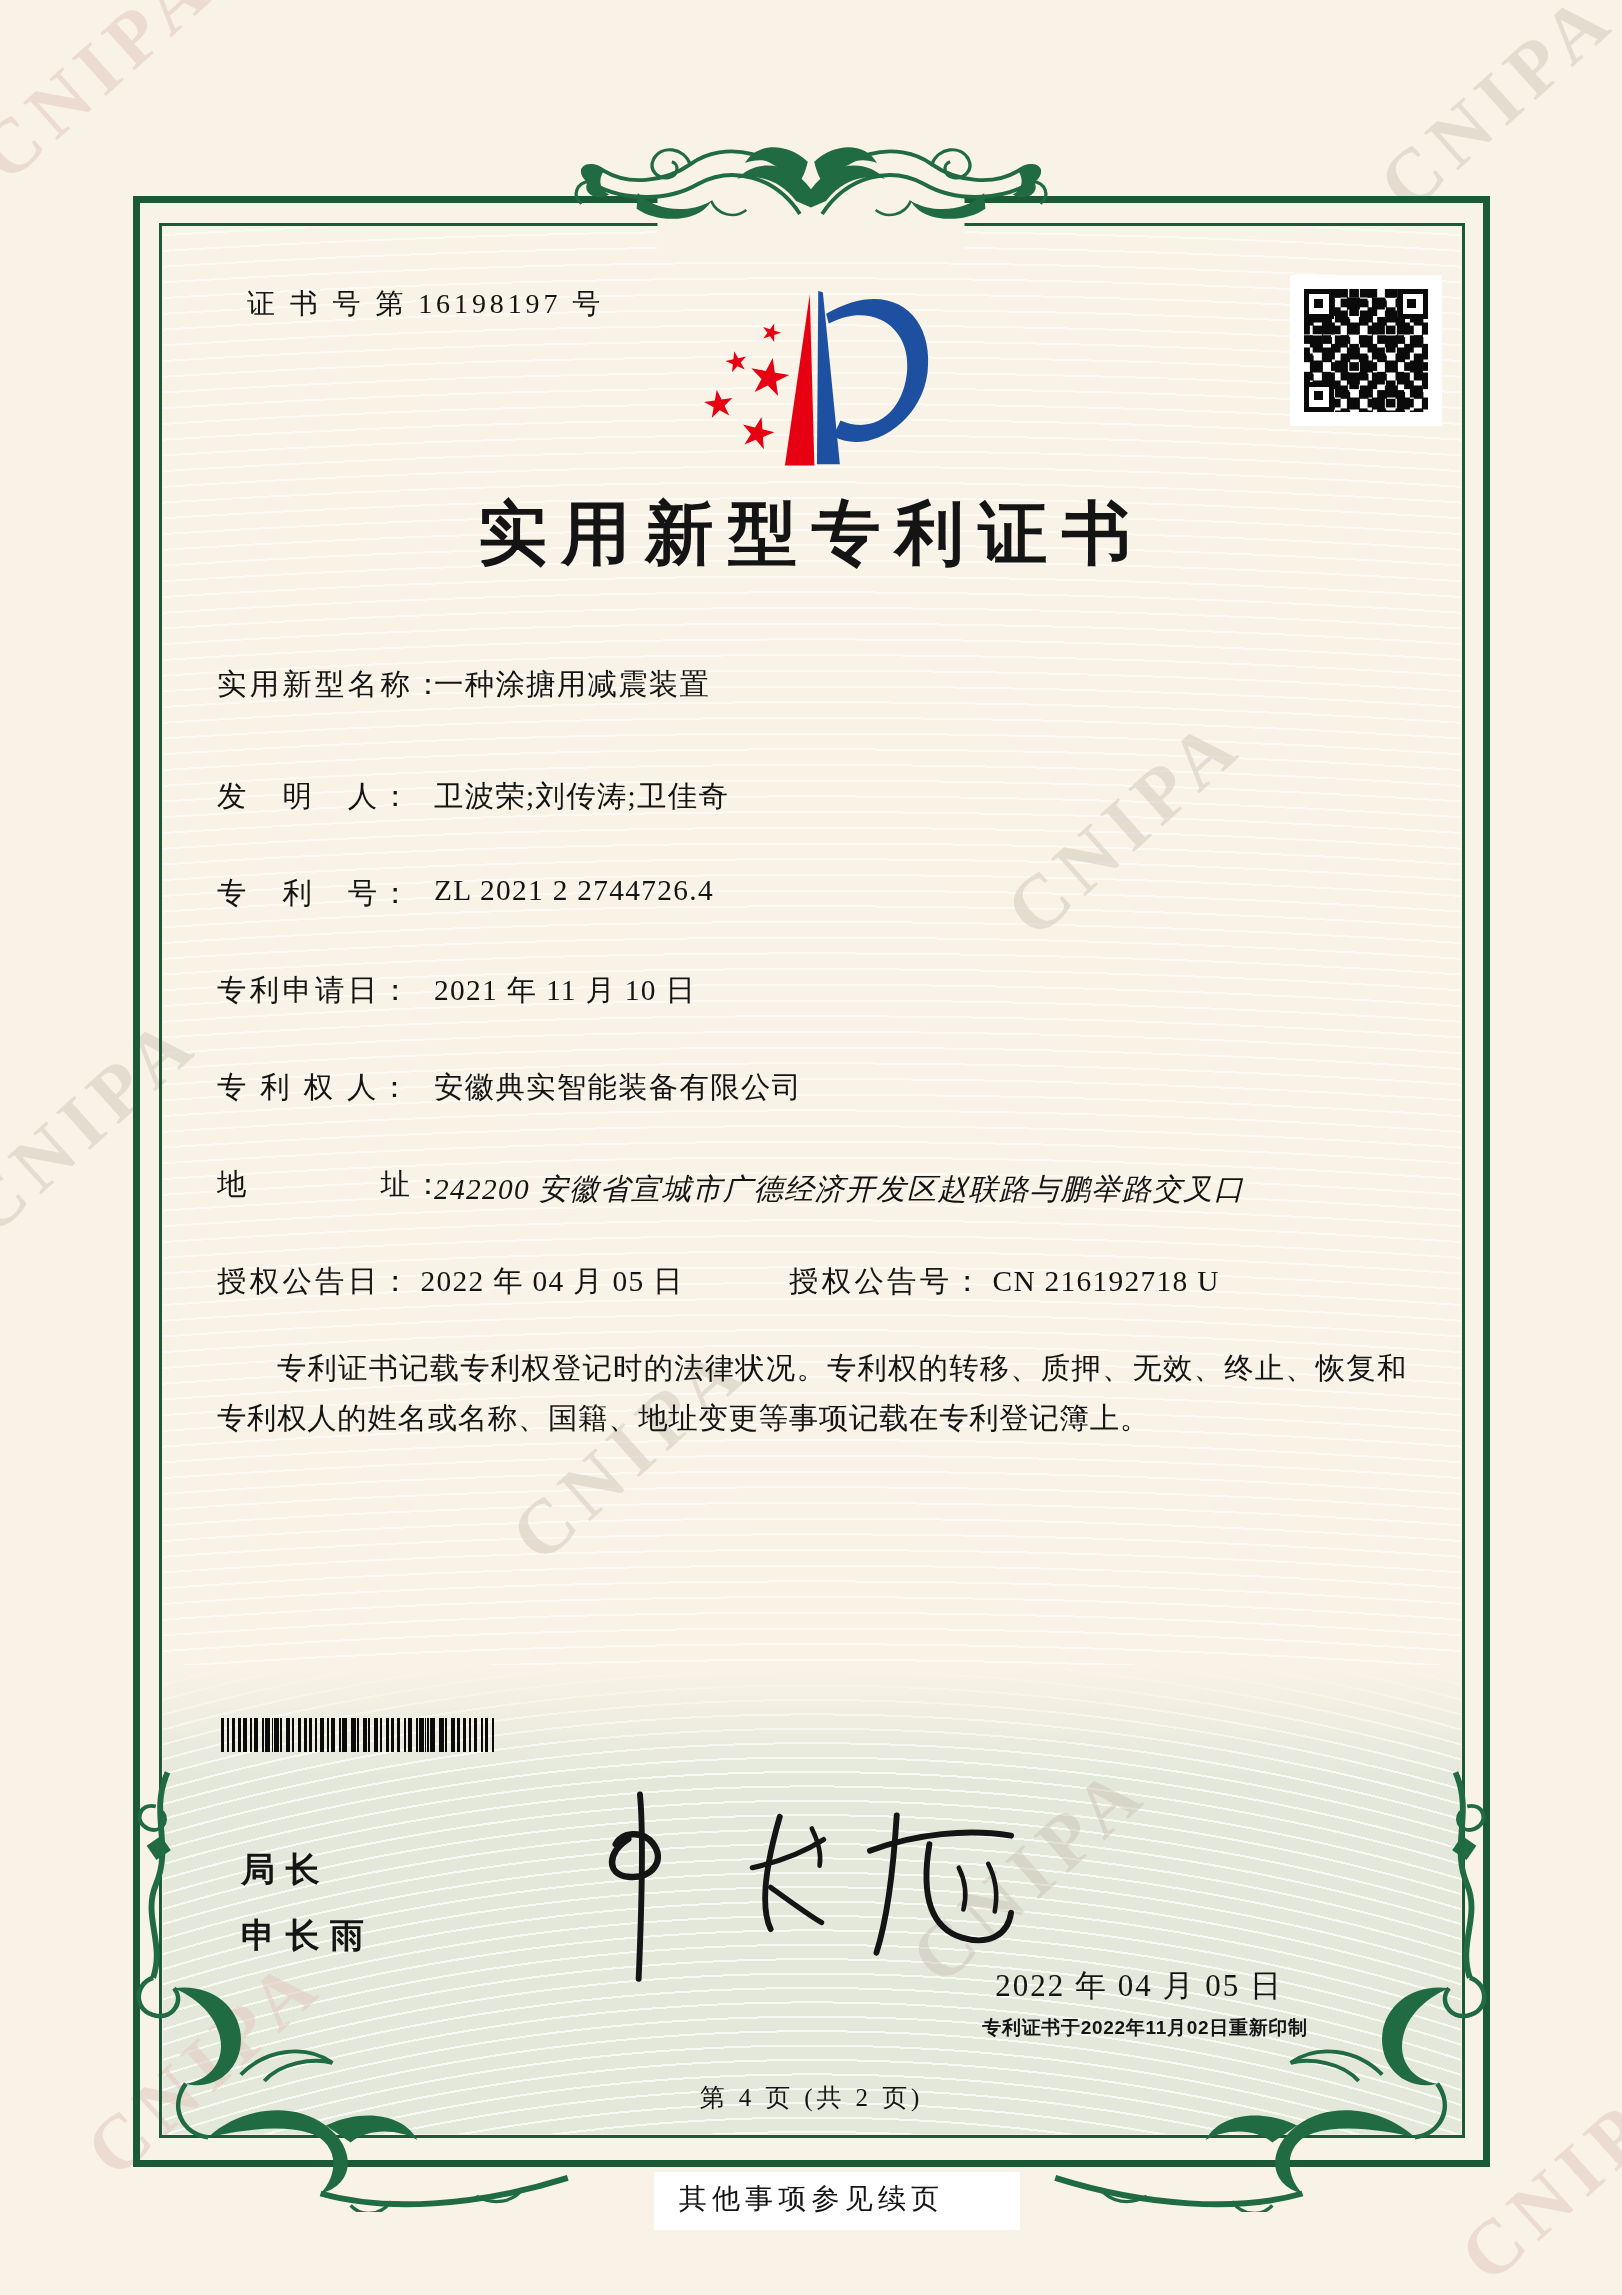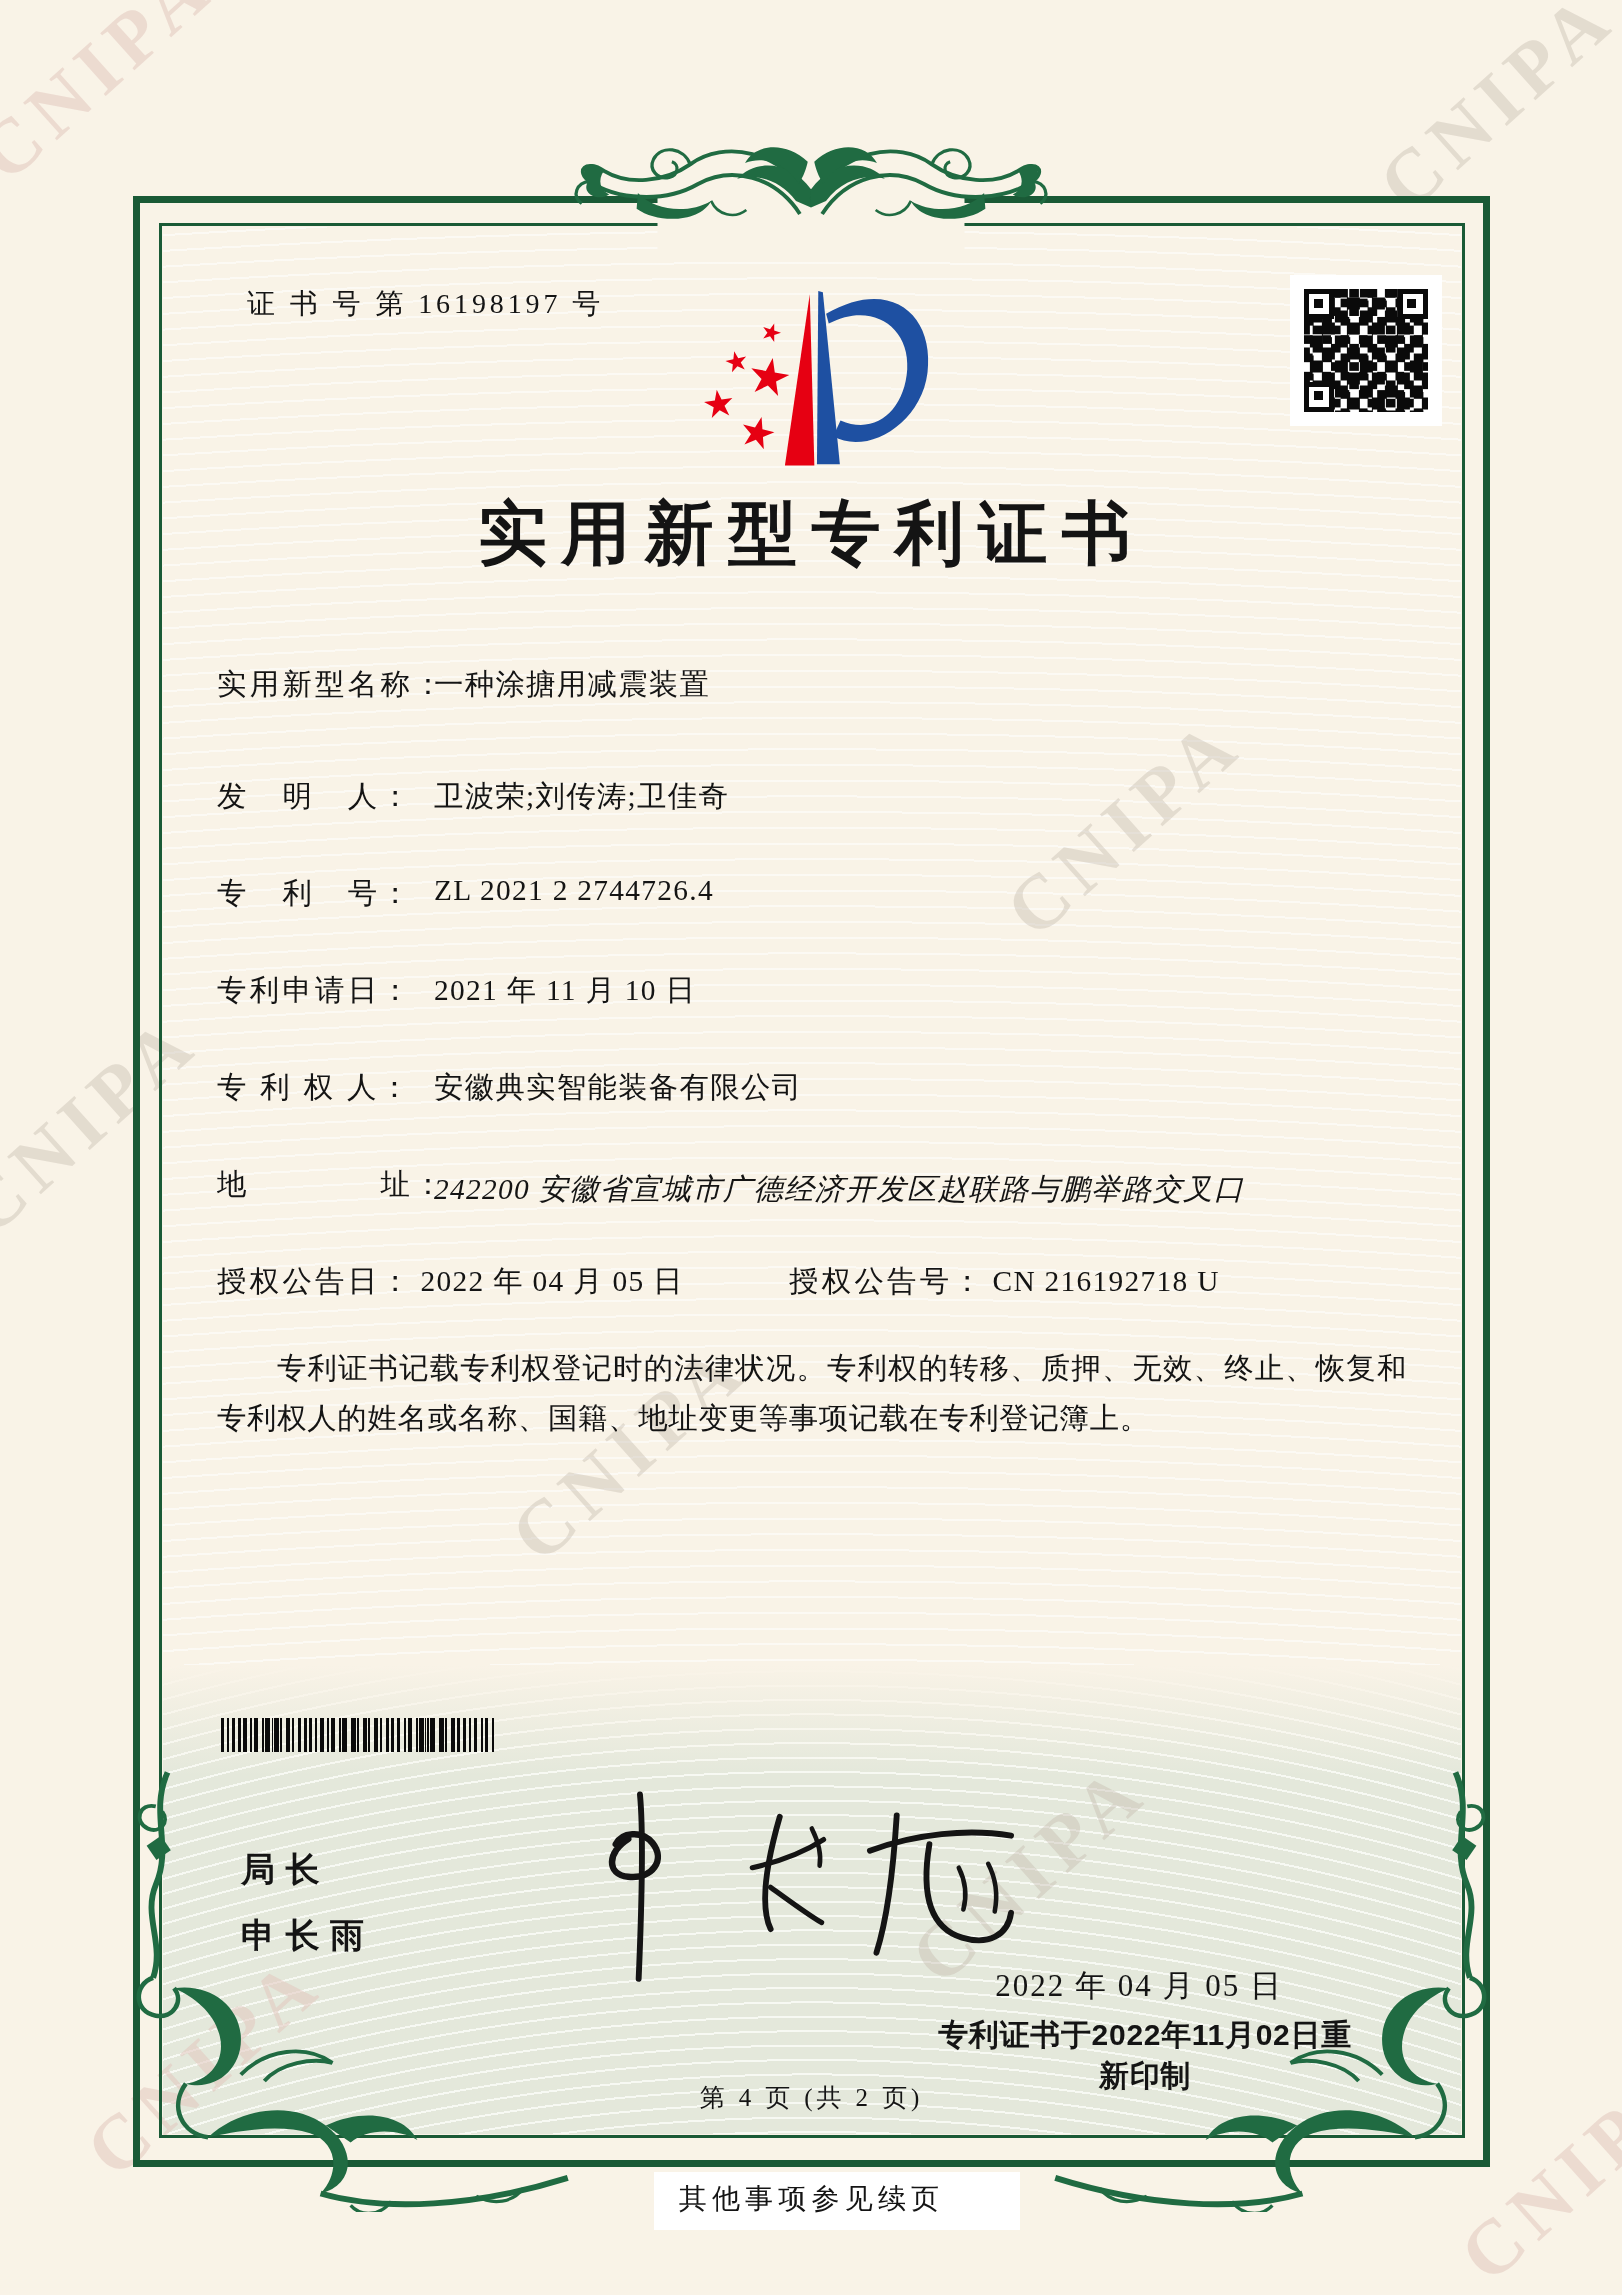--- a/index.html
+++ b/index.html
@@ -68,21 +68,21 @@
       repeating-linear-gradient(90deg,#0a0a0a 0 3.3px,transparent 3.3px 11px),
       repeating-linear-gradient(90deg,#0a0a0a 0 1.3px,transparent 1.3px 17px);}
 
   .signer-title{position:absolute;left:241px;top:1847px;font-size:34px;font-weight:bold;letter-spacing:10.5px;}
   .signer-name{position:absolute;left:241px;top:1913px;font-size:34px;font-weight:bold;letter-spacing:10.5px;}
   .signature{position:absolute;left:530px;top:1788px;}
 
   .issue-date{position:absolute;left:982px;top:1965px;width:314px;text-align:center;
     font-size:31px;letter-spacing:2px;}
   .reprint{position:absolute;left:929px;top:2015px;width:432px;text-align:center;
-    font-size:30px;font-weight:bold;letter-spacing:0.7px;
+    font-size:19px;font-weight:bold;letter-spacing:0.7px;
     font-family:"Liberation Sans","DejaVu Sans",sans-serif;}
   .page-info{position:absolute;left:0;right:0;top:2081px;text-align:center;
     font-size:25px;letter-spacing:3.9px;}
 
   .footer-band{position:absolute;left:654px;top:2172px;width:366px;height:58px;background:#ffffff;}
   .footer-note{position:absolute;left:0;right:0;top:2180px;text-align:center;
     font-size:28px;letter-spacing:5.2px;}
 
   
   .qr{position:absolute;left:1290px;top:275px;width:152px;height:151px;background:#fff;}

